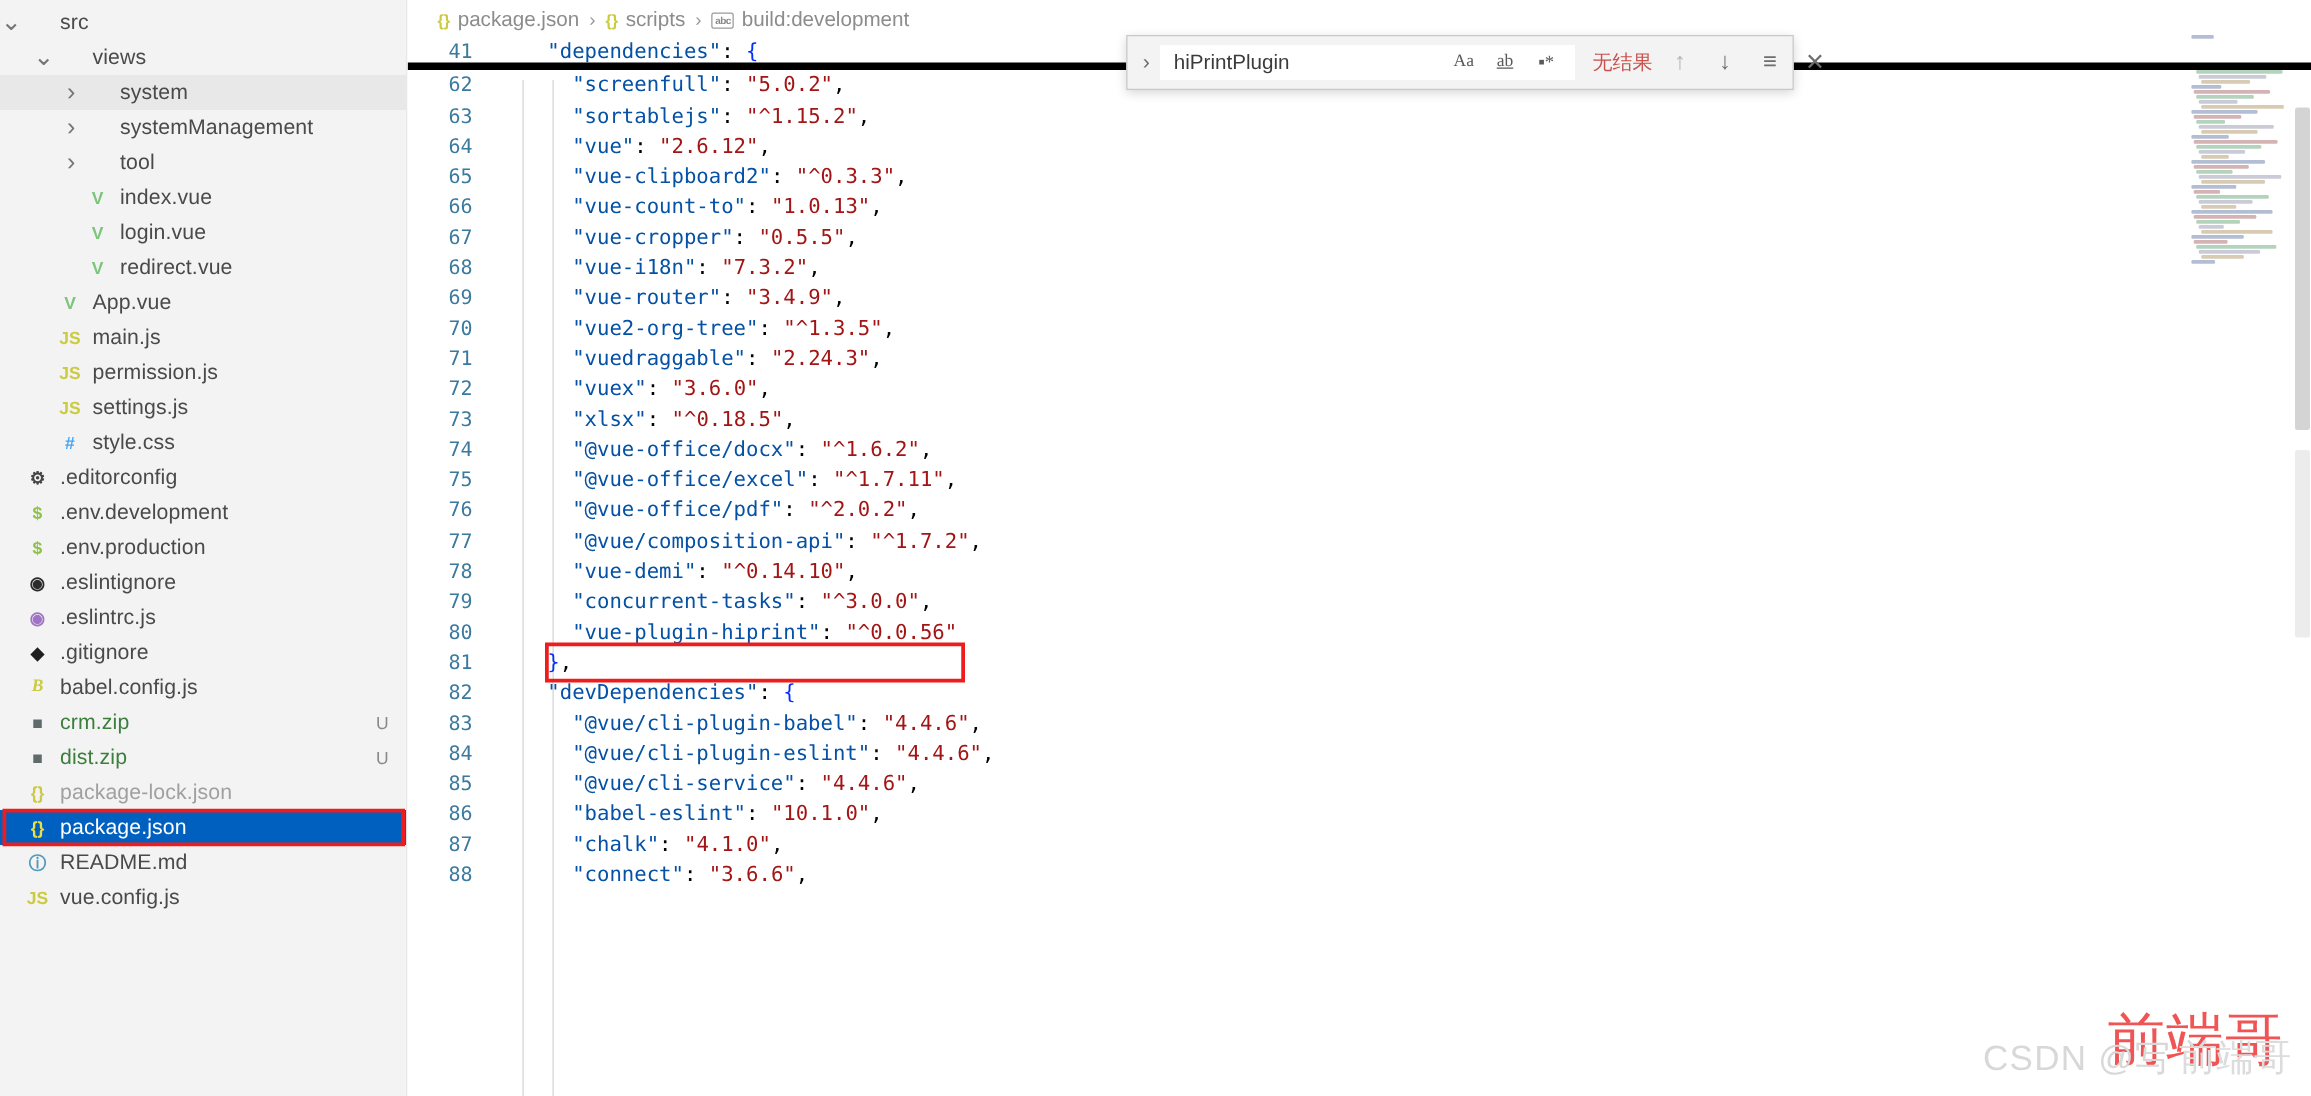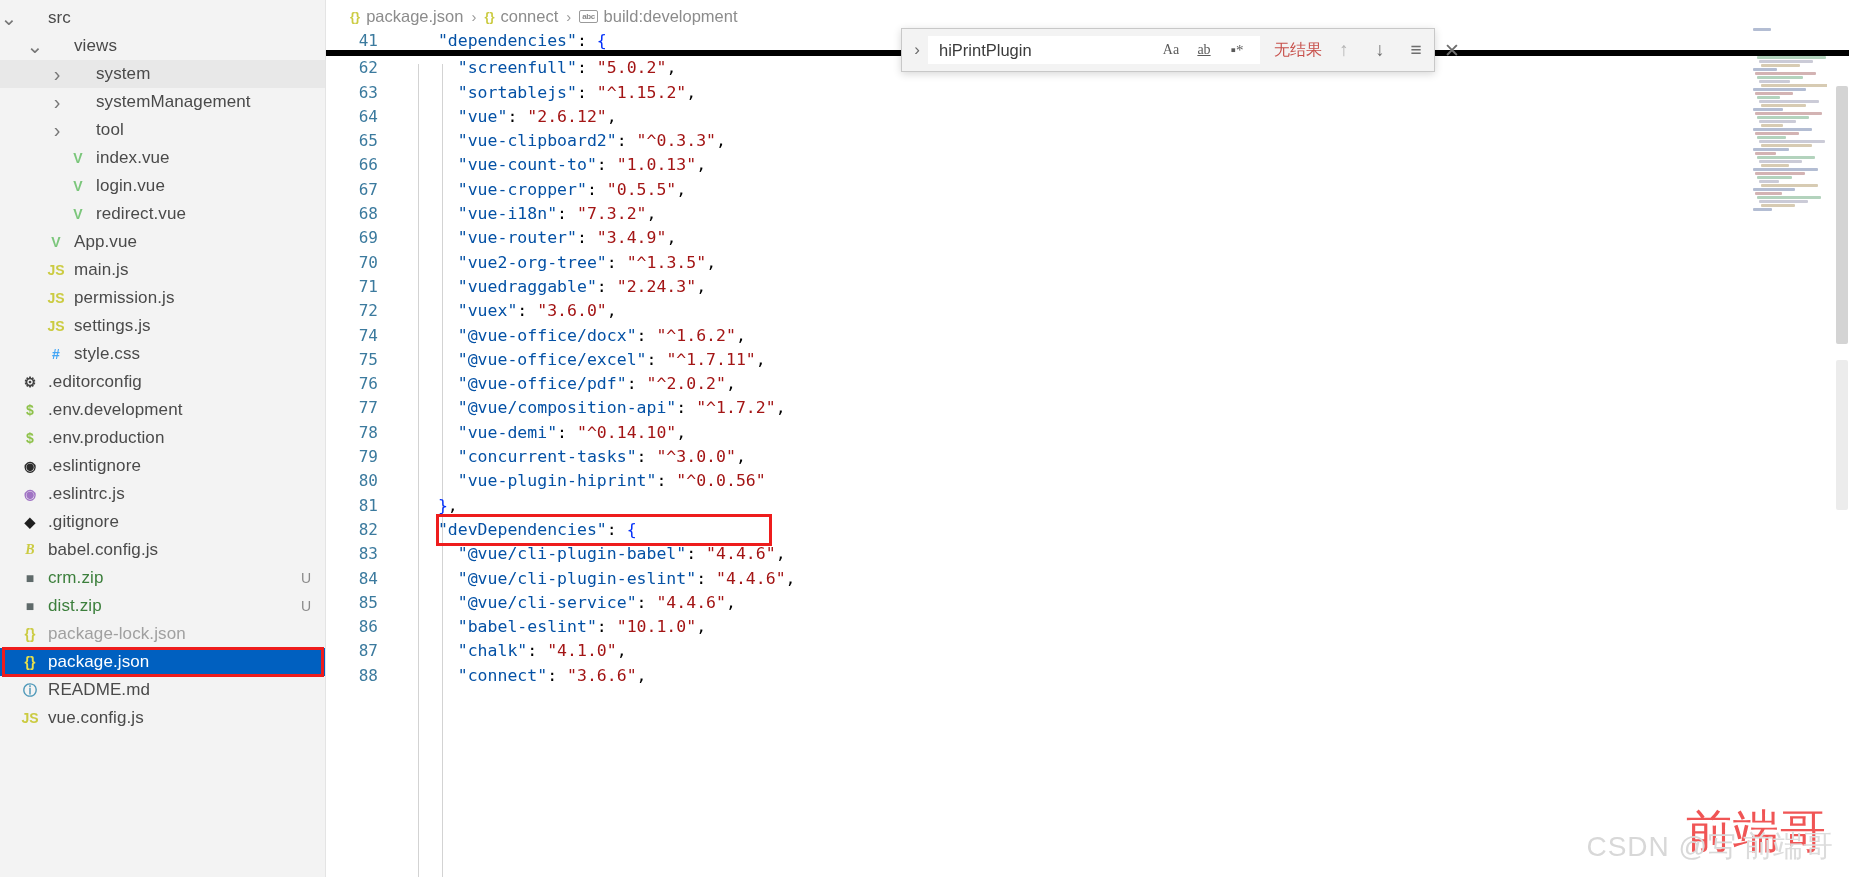--- a/index.html
+++ b/index.html
@@ -502,21 +502,21 @@
   <div id="editor">
 
     <div id="breadcrumb">
         <span class="bc-item">
           <span class="bc-ico">{}</span>
           <span class="bc-text">package.json</span>
         </span>
         <span class="bc-sep">›</span>
         <span class="bc-item">
           <span class="bc-ico">{}</span>
-          <span class="bc-text">connect</span>
+          <span class="bc-text">scripts</span>
         </span>
         <span class="bc-sep">›</span>
         <span class="bc-item">
           <span class="bc-ico abc">abc</span>
           <span class="bc-text">build:development</span>
         </span>
       </div>
 
     <div id="code-area">
       <div class="indent-guide" style="left:92px;top:32px;bottom:0;"></div>
@@ -527,20 +527,21 @@
           <div class="code-line"><span class="ln">63</span><span class="lc">    <span class="tok-key">"sortablejs"</span><span class="tok-punc">: </span><span class="tok-str">"^1.15.2"</span><span class="tok-punc">,</span></span></div>
           <div class="code-line"><span class="ln">64</span><span class="lc">    <span class="tok-key">"vue"</span><span class="tok-punc">: </span><span class="tok-str">"2.6.12"</span><span class="tok-punc">,</span></span></div>
           <div class="code-line"><span class="ln">65</span><span class="lc">    <span class="tok-key">"vue-clipboard2"</span><span class="tok-punc">: </span><span class="tok-str">"^0.3.3"</span><span class="tok-punc">,</span></span></div>
           <div class="code-line"><span class="ln">66</span><span class="lc">    <span class="tok-key">"vue-count-to"</span><span class="tok-punc">: </span><span class="tok-str">"1.0.13"</span><span class="tok-punc">,</span></span></div>
           <div class="code-line"><span class="ln">67</span><span class="lc">    <span class="tok-key">"vue-cropper"</span><span class="tok-punc">: </span><span class="tok-str">"0.5.5"</span><span class="tok-punc">,</span></span></div>
           <div class="code-line"><span class="ln">68</span><span class="lc">    <span class="tok-key">"vue-i18n"</span><span class="tok-punc">: </span><span class="tok-str">"7.3.2"</span><span class="tok-punc">,</span></span></div>
           <div class="code-line"><span class="ln">69</span><span class="lc">    <span class="tok-key">"vue-router"</span><span class="tok-punc">: </span><span class="tok-str">"3.4.9"</span><span class="tok-punc">,</span></span></div>
           <div class="code-line"><span class="ln">70</span><span class="lc">    <span class="tok-key">"vue2-org-tree"</span><span class="tok-punc">: </span><span class="tok-str">"^1.3.5"</span><span class="tok-punc">,</span></span></div>
           <div class="code-line"><span class="ln">71</span><span class="lc">    <span class="tok-key">"vuedraggable"</span><span class="tok-punc">: </span><span class="tok-str">"2.24.3"</span><span class="tok-punc">,</span></span></div>
           <div class="code-line"><span class="ln">72</span><span class="lc">    <span class="tok-key">"vuex"</span><span class="tok-punc">: </span><span class="tok-str">"3.6.0"</span><span class="tok-punc">,</span></span></div>
+          <div class="code-line"><span class="ln">73</span><span class="lc">    <span class="tok-key">"xlsx"</span><span class="tok-punc">: </span><span class="tok-str">"^0.18.5"</span><span class="tok-punc">,</span></span></div>
           <div class="code-line"><span class="ln">74</span><span class="lc">    <span class="tok-key">"@vue-office/docx"</span><span class="tok-punc">: </span><span class="tok-str">"^1.6.2"</span><span class="tok-punc">,</span></span></div>
           <div class="code-line"><span class="ln">75</span><span class="lc">    <span class="tok-key">"@vue-office/excel"</span><span class="tok-punc">: </span><span class="tok-str">"^1.7.11"</span><span class="tok-punc">,</span></span></div>
           <div class="code-line"><span class="ln">76</span><span class="lc">    <span class="tok-key">"@vue-office/pdf"</span><span class="tok-punc">: </span><span class="tok-str">"^2.0.2"</span><span class="tok-punc">,</span></span></div>
           <div class="code-line"><span class="ln">77</span><span class="lc">    <span class="tok-key">"@vue/composition-api"</span><span class="tok-punc">: </span><span class="tok-str">"^1.7.2"</span><span class="tok-punc">,</span></span></div>
           <div class="code-line"><span class="ln">78</span><span class="lc">    <span class="tok-key">"vue-demi"</span><span class="tok-punc">: </span><span class="tok-str">"^0.14.10"</span><span class="tok-punc">,</span></span></div>
           <div class="code-line"><span class="ln">79</span><span class="lc">    <span class="tok-key">"concurrent-tasks"</span><span class="tok-punc">: </span><span class="tok-str">"^3.0.0"</span><span class="tok-punc">,</span></span></div>
           <div class="code-line" id="hl-line"><span class="ln">80</span><span class="lc">    <span class="tok-key">"vue-plugin-hiprint"</span><span class="tok-punc">: </span><span class="tok-str">"^0.0.56"</span></span></div>
           <div class="code-line"><span class="ln">81</span><span class="lc">  <span class="tok-brace">}</span><span class="tok-punc">,</span></span></div>
           <div class="code-line"><span class="ln">82</span><span class="lc">  <span class="tok-key">"devDependencies"</span><span class="tok-punc">: </span><span class="tok-brace">{</span></span></div>
           <div class="code-line"><span class="ln">83</span><span class="lc">    <span class="tok-key">"@vue/cli-plugin-babel"</span><span class="tok-punc">: </span><span class="tok-str">"4.4.6"</span><span class="tok-punc">,</span></span></div>

